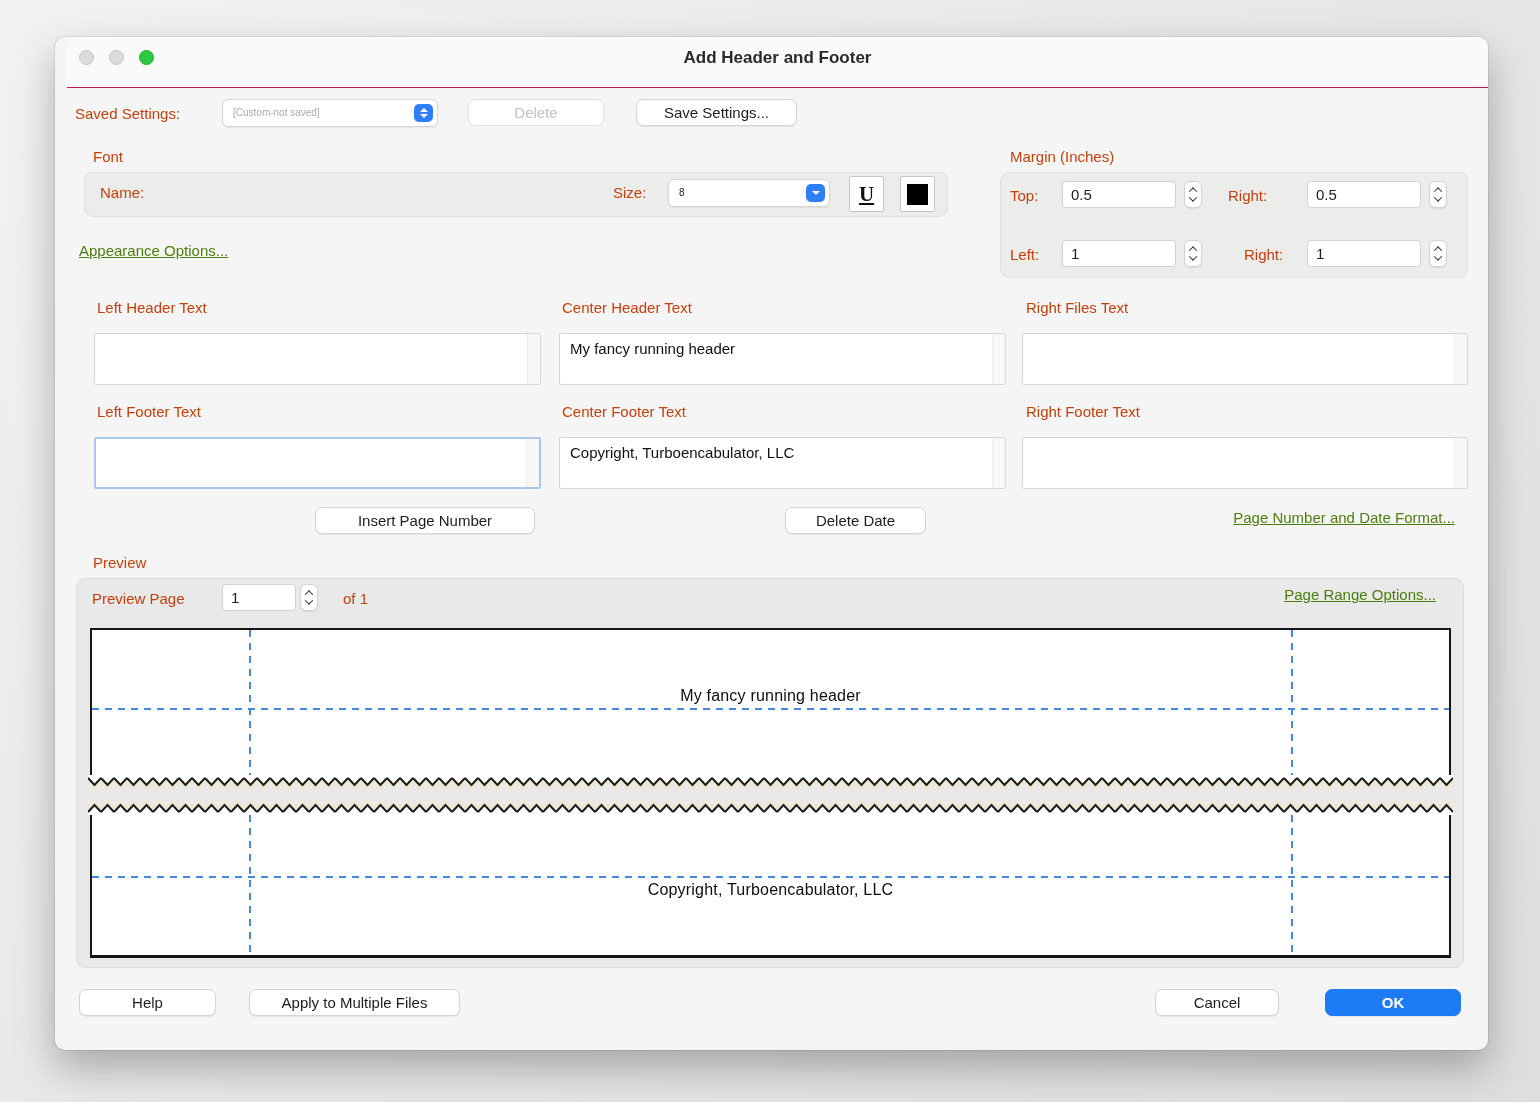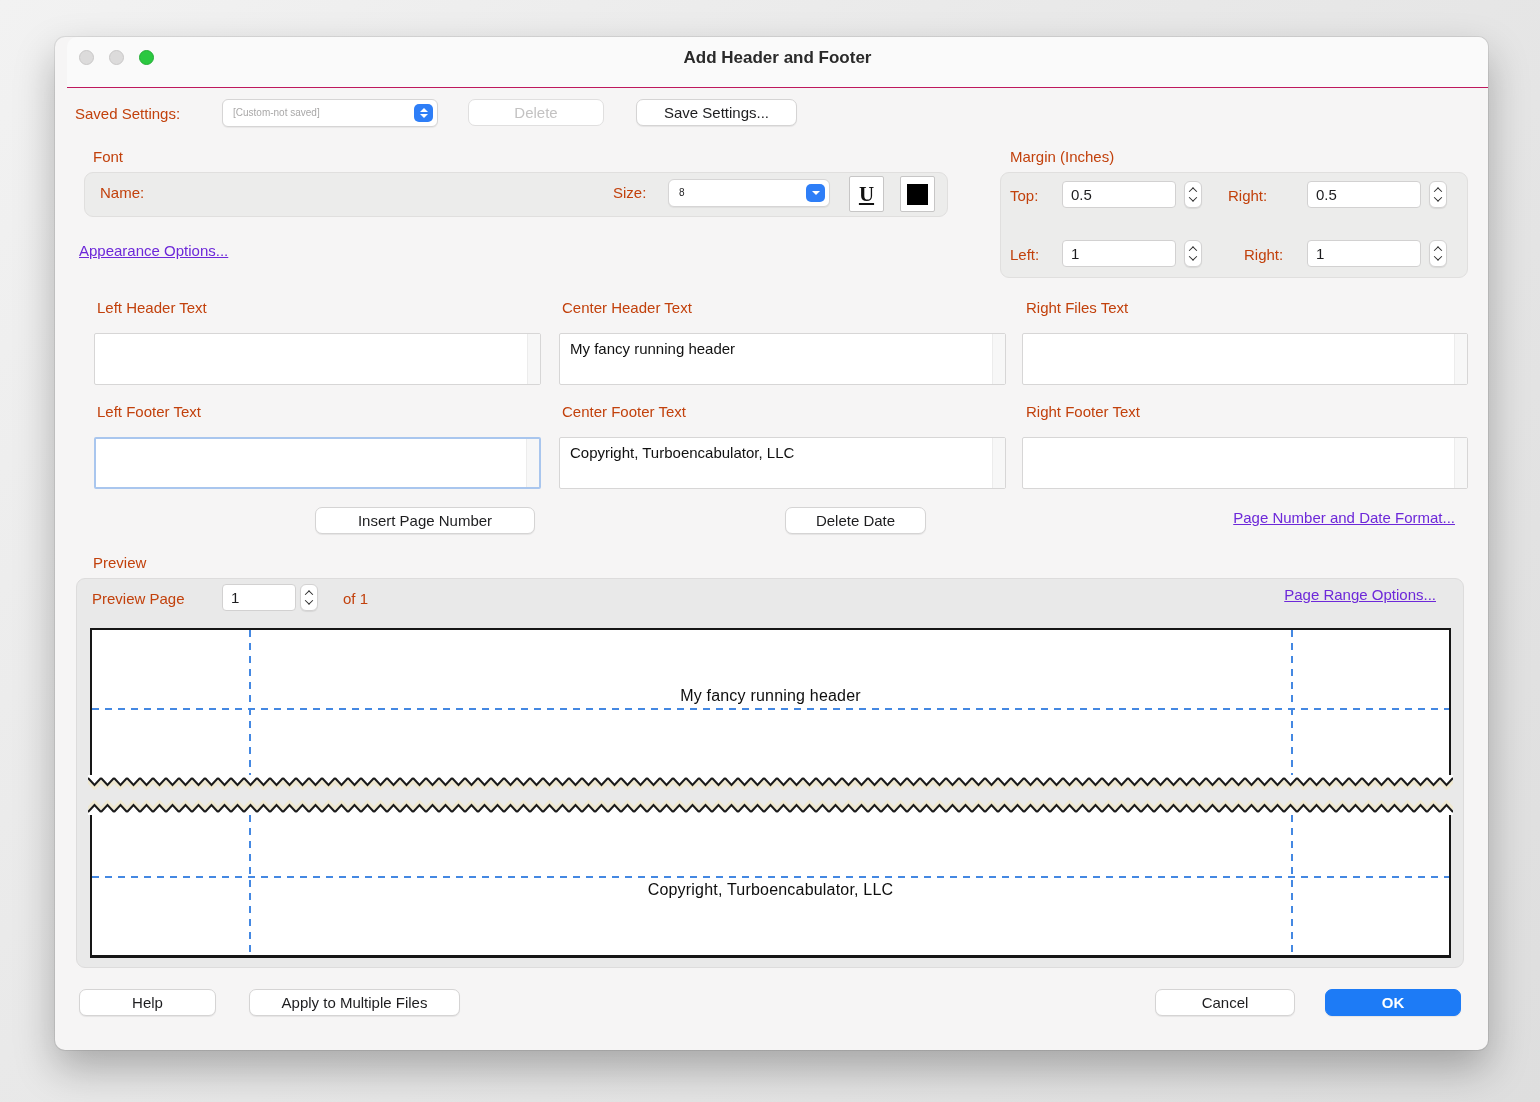--- a/index.html
+++ b/index.html
@@ -20,21 +20,21 @@
     border-radius:10px 10px 0 0;
   }
   .title {
     position:absolute; left:0; right:0; top:0; line-height:42px;
     text-align:center; font-weight:bold; font-size:17px; color:#2a2a2a;
   }
   .light { position:absolute; top:13px; width:15px; height:15px; border-radius:50%; }
   .light.gray { background:#dcdbdb; border:1px solid #c9c8c8; }
   .light.green { background:#2bc840; border:1px solid #23ad35; }
   .lbl { position:absolute; font-size:15px; color:#c2410c; white-space:nowrap; }
-  .link { position:absolute; font-size:15px; color:#6d28d9; text-decoration:underline; white-space:nowrap; cursor:pointer; }
+  .link { position:absolute; font-size:15px; color:#4d7c0f; text-decoration:underline; white-space:nowrap; cursor:pointer; }
   .btn {
     position:absolute; height:27px; background:#ffffff; border:1px solid #d5d4d4;
     border-radius:7px; font-size:15px; color:#1d1d1f; text-align:center; line-height:25px;
     box-shadow:0 1px 1px rgba(0,0,0,.07); cursor:pointer;
     font-family:"Liberation Sans", sans-serif;
   }
   .btn.disabled { color:#c3c2c2; box-shadow:none; border-color:#e0dfdf; }
   .btn.primary { background:#1d7bf6; border-color:#1d7bf6; color:#ffffff; font-weight:bold; }
   .group {
     position:absolute; background:#ececeb; border:1px solid #e0dfde; border-radius:9px;
@@ -229,16 +229,16 @@
 
   <div class="frag bottom" style="left:35px; top:778px; width:1361px; height:143px">
     <div class="vdash" style="left:157px; top:0; height:138px"></div>
     <div class="vdash" style="left:1199px; top:0; height:138px"></div>
     <div class="hdash" style="top:61px"></div>
     <div class="pv-text" style="top:66px">Copyright, Turboencabulator, LLC</div>
   </div>
 
   <button class="btn" style="left:24px; top:952px; width:137px">Help</button>
   <button class="btn" style="left:194px; top:952px; width:211px">Apply to Multiple Files</button>
-  <button class="btn" style="left:1100px; top:952px; width:140px">Cancel</button>
+  <button class="btn" style="left:1100px; top:952px; width:124px">Cancel</button>
   <button class="btn primary" style="left:1270px; top:952px; width:136px">OK</button>
 
 </div>
 
 </body></html>

